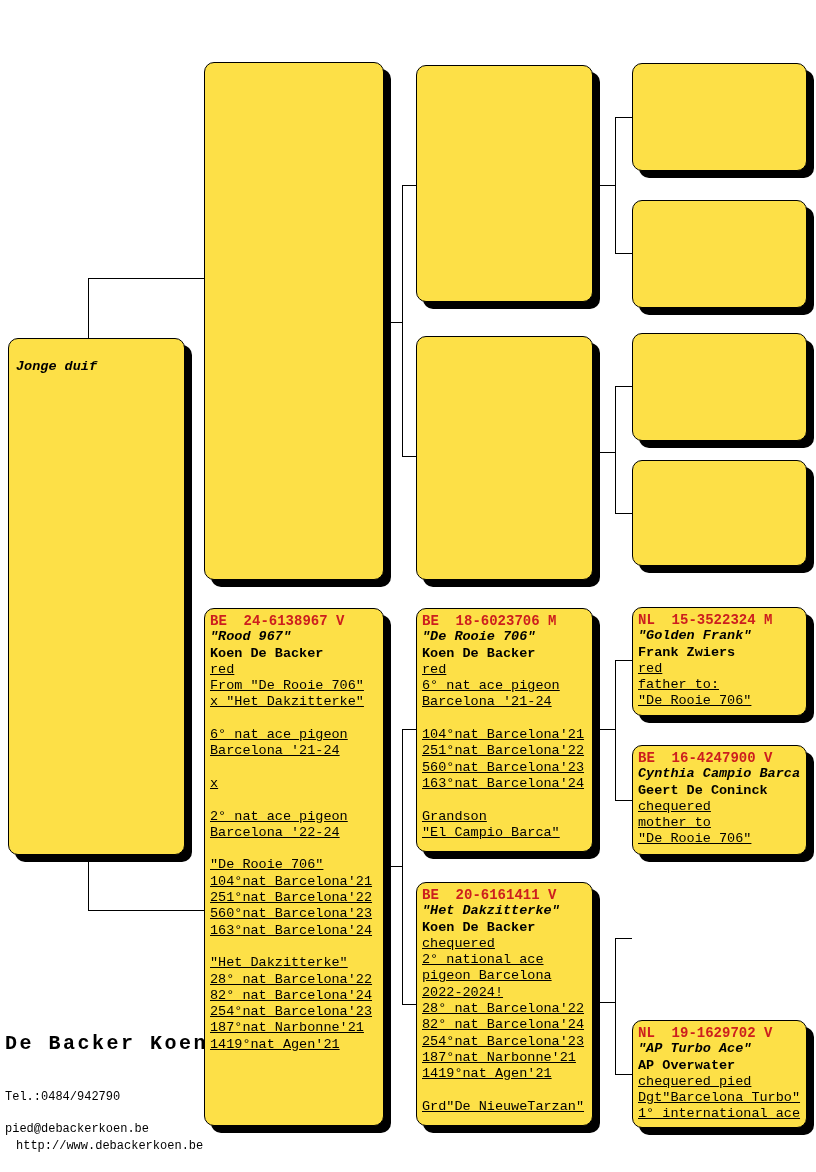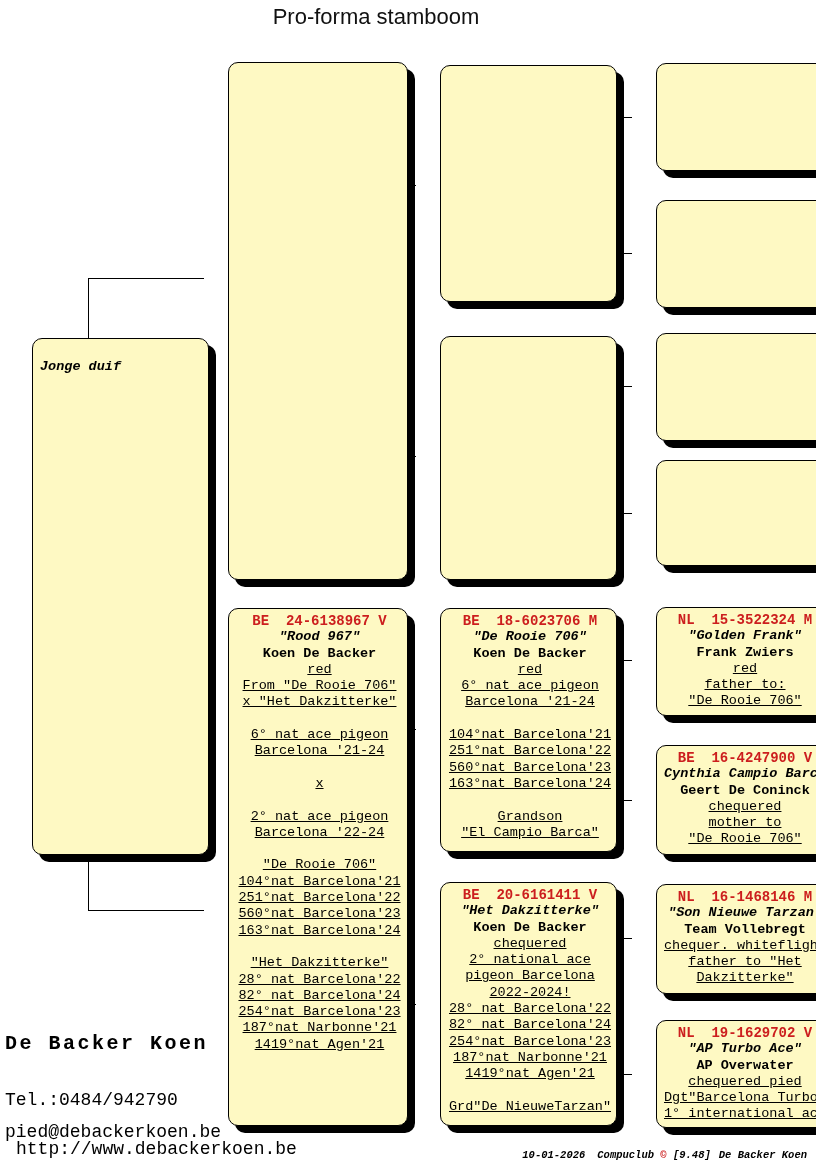--- a/index.html
+++ b/index.html
@@ -1,42 +1,41 @@
 <!DOCTYPE html>
 <html><head>
 <meta charset="utf-8">
 <style>
   html,body{margin:0;padding:0;background:#fff;}
   .page{position:relative;width:816px;height:1172px;background:#ffffff;overflow:hidden;
         font-family:"Liberation Mono",monospace;color:#000;}
   .title{position:absolute;left:0;top:4px;width:752px;text-align:center;
          font-family:"Liberation Sans",sans-serif;font-size:22px;color:#111;}
-  .box{position:absolute;background:#fef9c3;border:1.5px solid #000;border-radius:10px;
-       box-shadow:7px 7px 0 #000;box-sizing:border-box;margin-left:24px;}
-  .pbox{padding:4px 2px 0 5px;font-size:13.5px;line-height:16.3px;text-align:center;}
+  .box{position:absolute;background:#fde047;border:1.5px solid #000;border-radius:10px;
+       box-shadow:7px 7px 0 #000;box-sizing:border-box;}
+  .pbox{padding:4px 2px 0 5px;font-size:13.5px;line-height:16.3px;}
   .ring{color:#cc1e1e;font-weight:bold;font-size:14px;white-space:pre;}
   .pname{font-weight:bold;font-style:italic;white-space:pre;}
   .powner{font-weight:bold;white-space:pre;}
   .pdetails{white-space:pre;text-decoration:underline;}
   .subject-box{padding:20px 0 0 7px;font-size:13.5px;font-weight:bold;font-style:italic;}
   .hline{position:absolute;height:1px;background:#000;}
   .vline{position:absolute;width:1px;background:#000;}
   .owner-name{position:absolute;left:5px;top:1032px;font-size:20px;font-weight:bold;letter-spacing:2.5px;}
-  .contact{position:absolute;left:5px;font-size:18px;}
+  .contact{position:absolute;left:5px;font-size:12px;}
   .footer{position:absolute;right:9px;top:1137px;font-size:10.5px;font-weight:bold;font-style:italic;white-space:pre;}
   .footer .sep{display:inline-block;width:12px;}
   .footer .sep2{display:inline-block;width:8px;}
   .copyright{color:#cc1e1e;}
 </style>
 </head>
 <body>
 
 <div class="page">
 
-  <div class="title">Pro-forma stamboom</div>
 
   <div class="hline" style="left:88px;top:278px;width:116px;"></div>
   <div class="vline" style="left:88px;top:278px;height:60px;"></div>
   <div class="vline" style="left:88px;top:855px;height:56px;"></div>
   <div class="hline" style="left:88px;top:910px;width:116px;"></div>
 
   <div class="hline" style="left:384px;top:322px;width:19px;"></div>
   <div class="vline" style="left:402px;top:185px;height:272px;"></div>
   <div class="hline" style="left:402px;top:185px;width:14px;"></div>
   <div class="hline" style="left:402px;top:456px;width:14px;"></div>
@@ -153,40 +152,29 @@
 
   <div class="box pbox" style="left:632px;top:745px;width:175px;height:110px;">
     <div class="ring">BE  16-4247900 V</div>
     <div class="pname">Cynthia Campio Barca</div>
     <div class="powner">Geert De Coninck</div>
     <div class="pdetails">chequered
 mother to
 "De Rooie 706"</div>
   </div>
 
-  <div class="box pbox" style="left:632px;top:884px;width:175px;height:110px;">
-    <div class="ring">NL  16-1468146 M</div>
-    <div class="pname">"Son Nieuwe Tarzan"</div>
-    <div class="powner">Team Vollebregt</div>
-    <div class="pdetails">chequer. whiteflight
-father to "Het
-Dakzitterke"</div>
-  </div>
 
   <div class="box pbox" style="left:632px;top:1020px;width:175px;height:108px;">
     <div class="ring">NL  19-1629702 V</div>
     <div class="pname">"AP Turbo Ace"</div>
     <div class="powner">AP Overwater</div>
     <div class="pdetails">chequered pied
 Dgt"Barcelona Turbo"
 1° international ace</div>
   </div>
 
   <div class="owner-name">De Backer Koen</div>
   <div class="contact" style="top:1090px;">Tel.:0484/942790</div>
   <div class="contact" style="top:1122px;">pied@debackerkoen.be</div>
   <div class="contact" style="top:1139px;margin-left:11px;">http://www.debackerkoen.be</div>
 
-  <div class="footer">
-    <span>10-01-2026</span><span class="sep"></span><span>Compuclub</span> <span class="copyright">©</span> <span>[9.48]</span><span class="sep2"></span><span>De Backer Koen</span>
-  </div>
 
 </div>
 
 </body></html>

